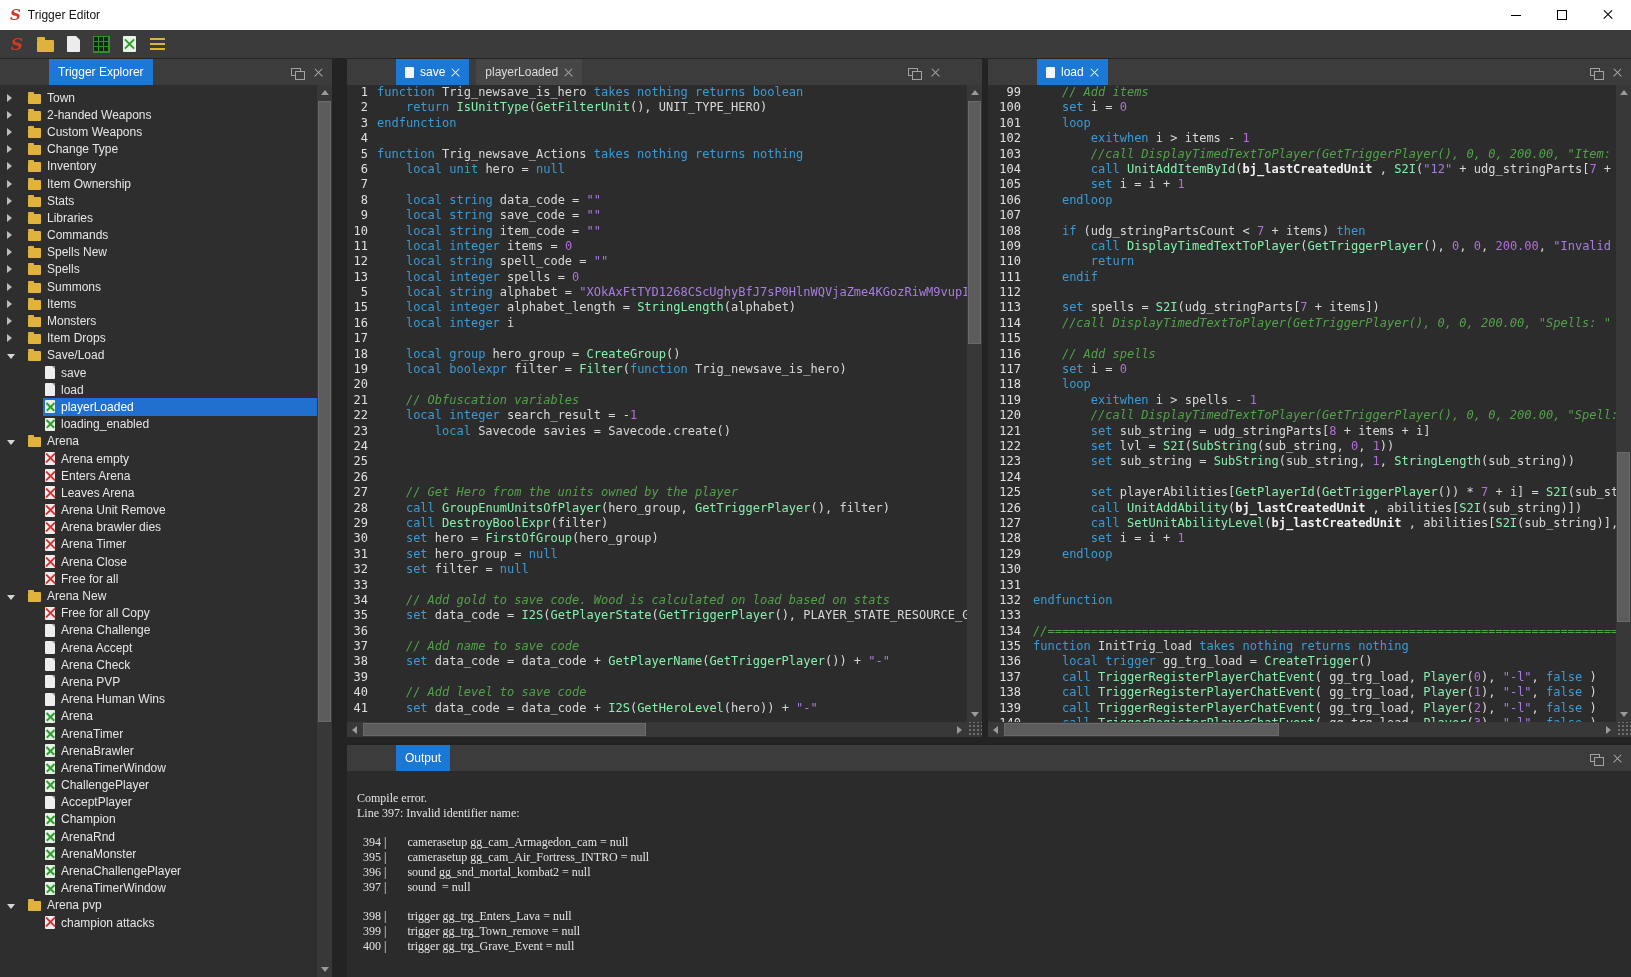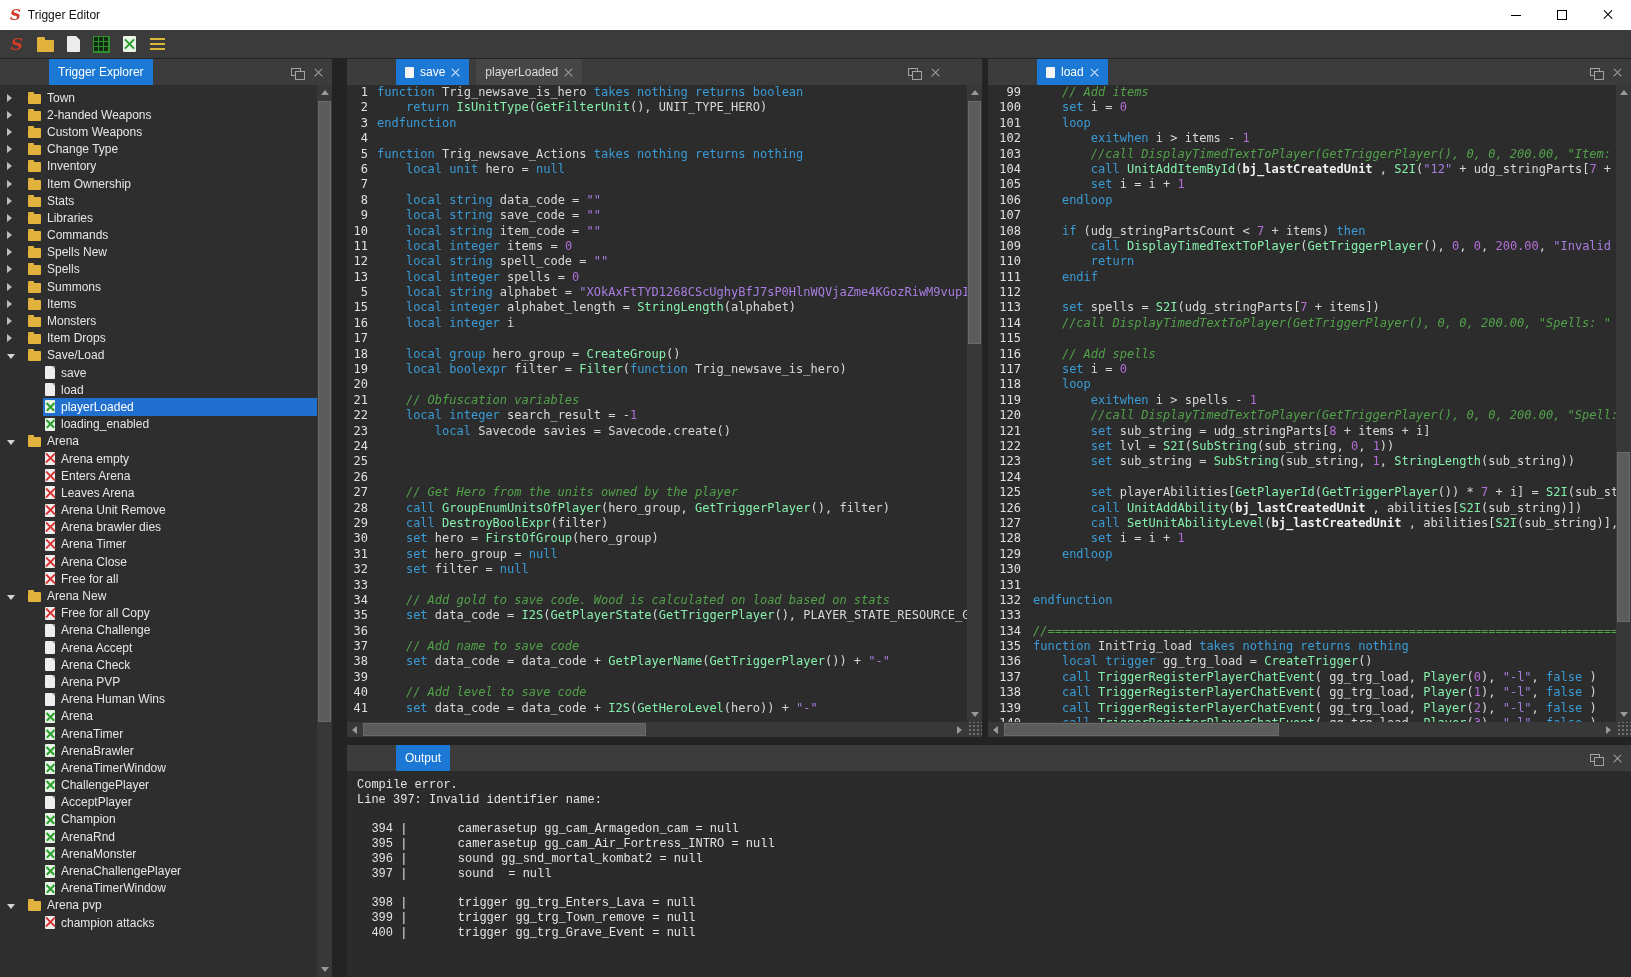--- a/index.html
+++ b/index.html
@@ -105,21 +105,21 @@
   .tk-k { color:#3a9bd5; }
   .tk-f { color:#86efac; }
   .tk-s { color:#a87de0; }
   .tk-n { color:#b36fd8; }
   .tk-c { color:#52a24a; font-style:italic; }
   .tk-p { color:#d8d8d8; }
   .tk-b { color:#f0f0f0; font-weight:bold; }
 
   
   .output { position:absolute; left:347px; top:745px; right:0; bottom:0; background:#2b2b2b; }
-  .output-body { position:absolute; top:26px; left:0; right:0; bottom:0; overflow:hidden; padding:7px 8px 0 10px; font-family:Liberation Mono, monospace; font-size:12px; line-height:14.8px; color:#e4e4e4; }
+  .output-body { position:absolute; top:26px; left:0; right:0; bottom:0; overflow:hidden; padding:20px 8px 0 10px; font-family:Liberation Serif, serif; font-size:12px; line-height:14.8px; color:#e4e4e4; }
   .oline { white-space:pre; height:14.8px; }
 </style>
 </head>
 <body>
 
 <div class="titlebar">
   <span class="app-icon logo-s"></span>
   <span class="win-title">Trigger Editor</span>
   <div class="win-controls">
       <div class="win-btn">

